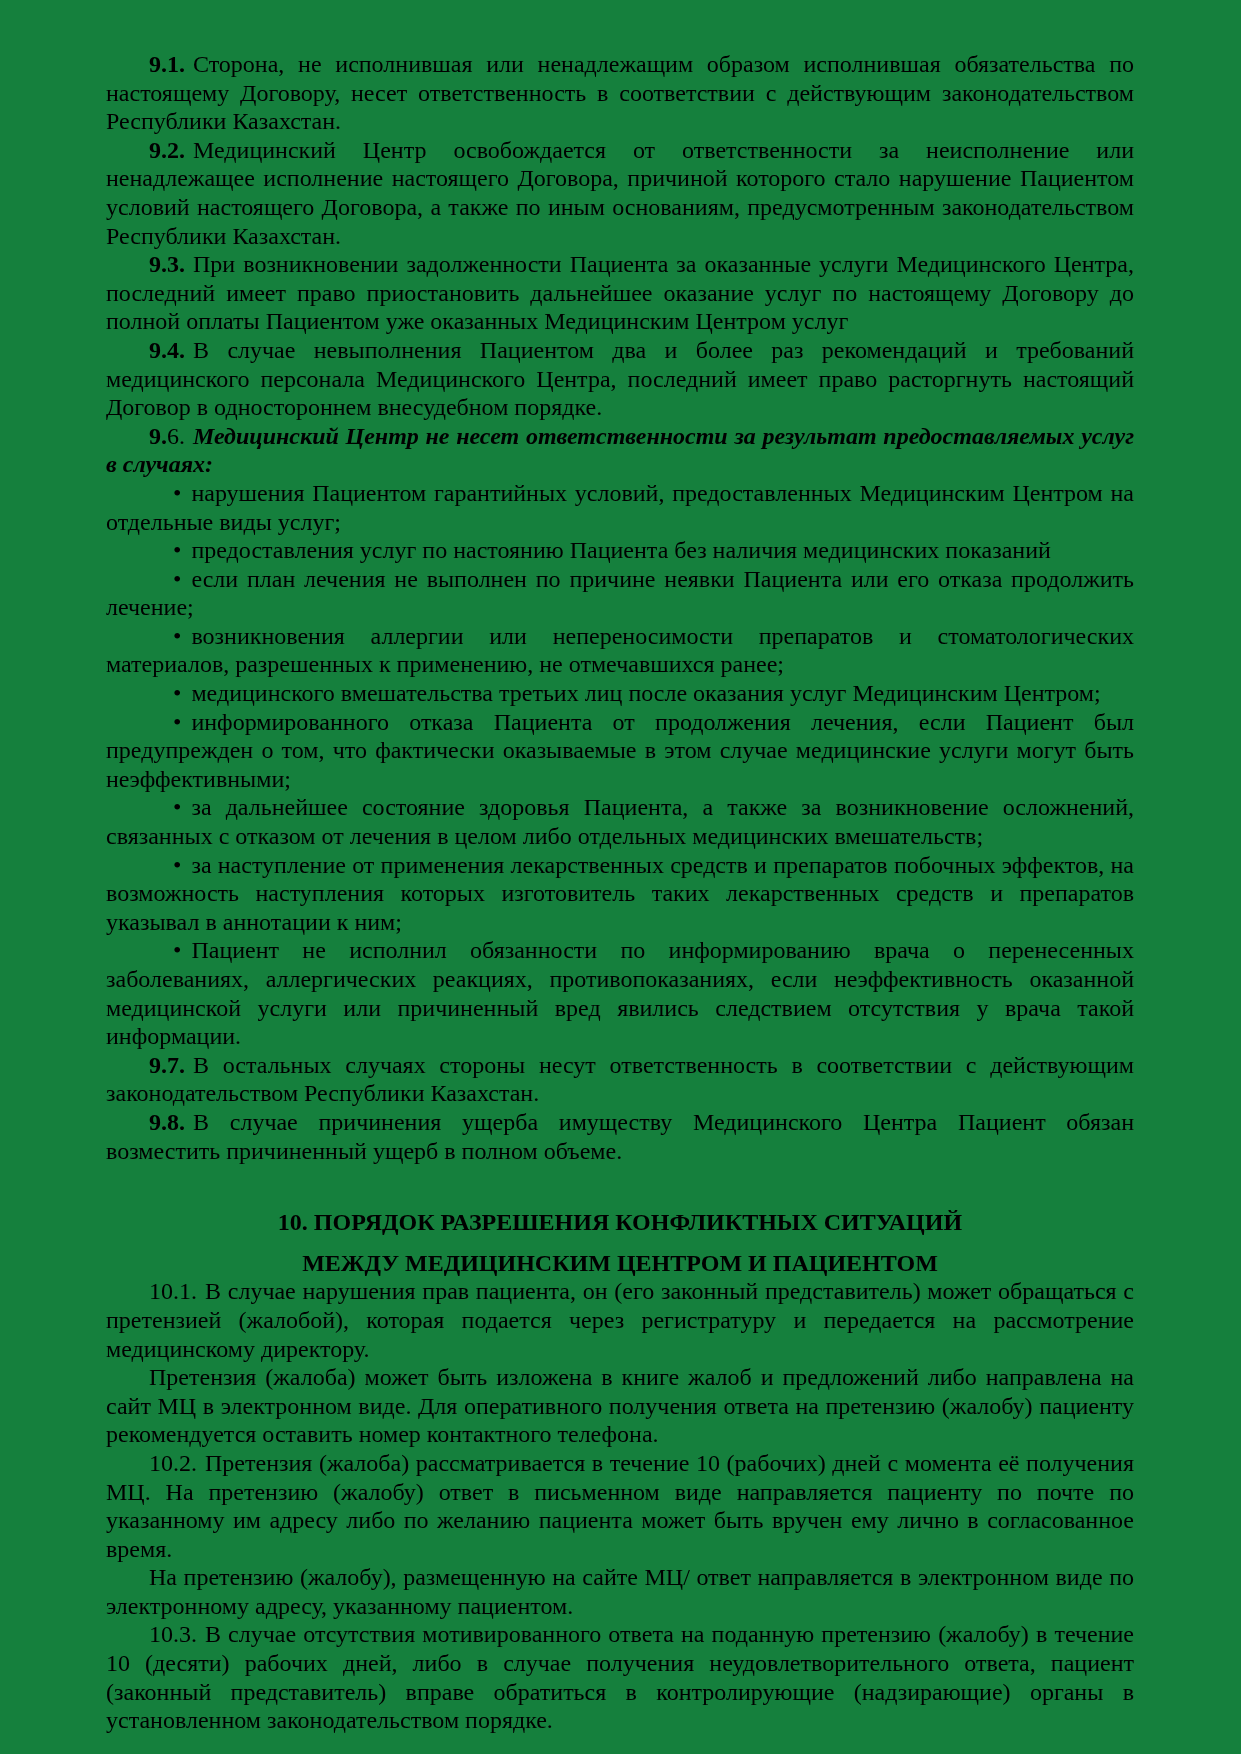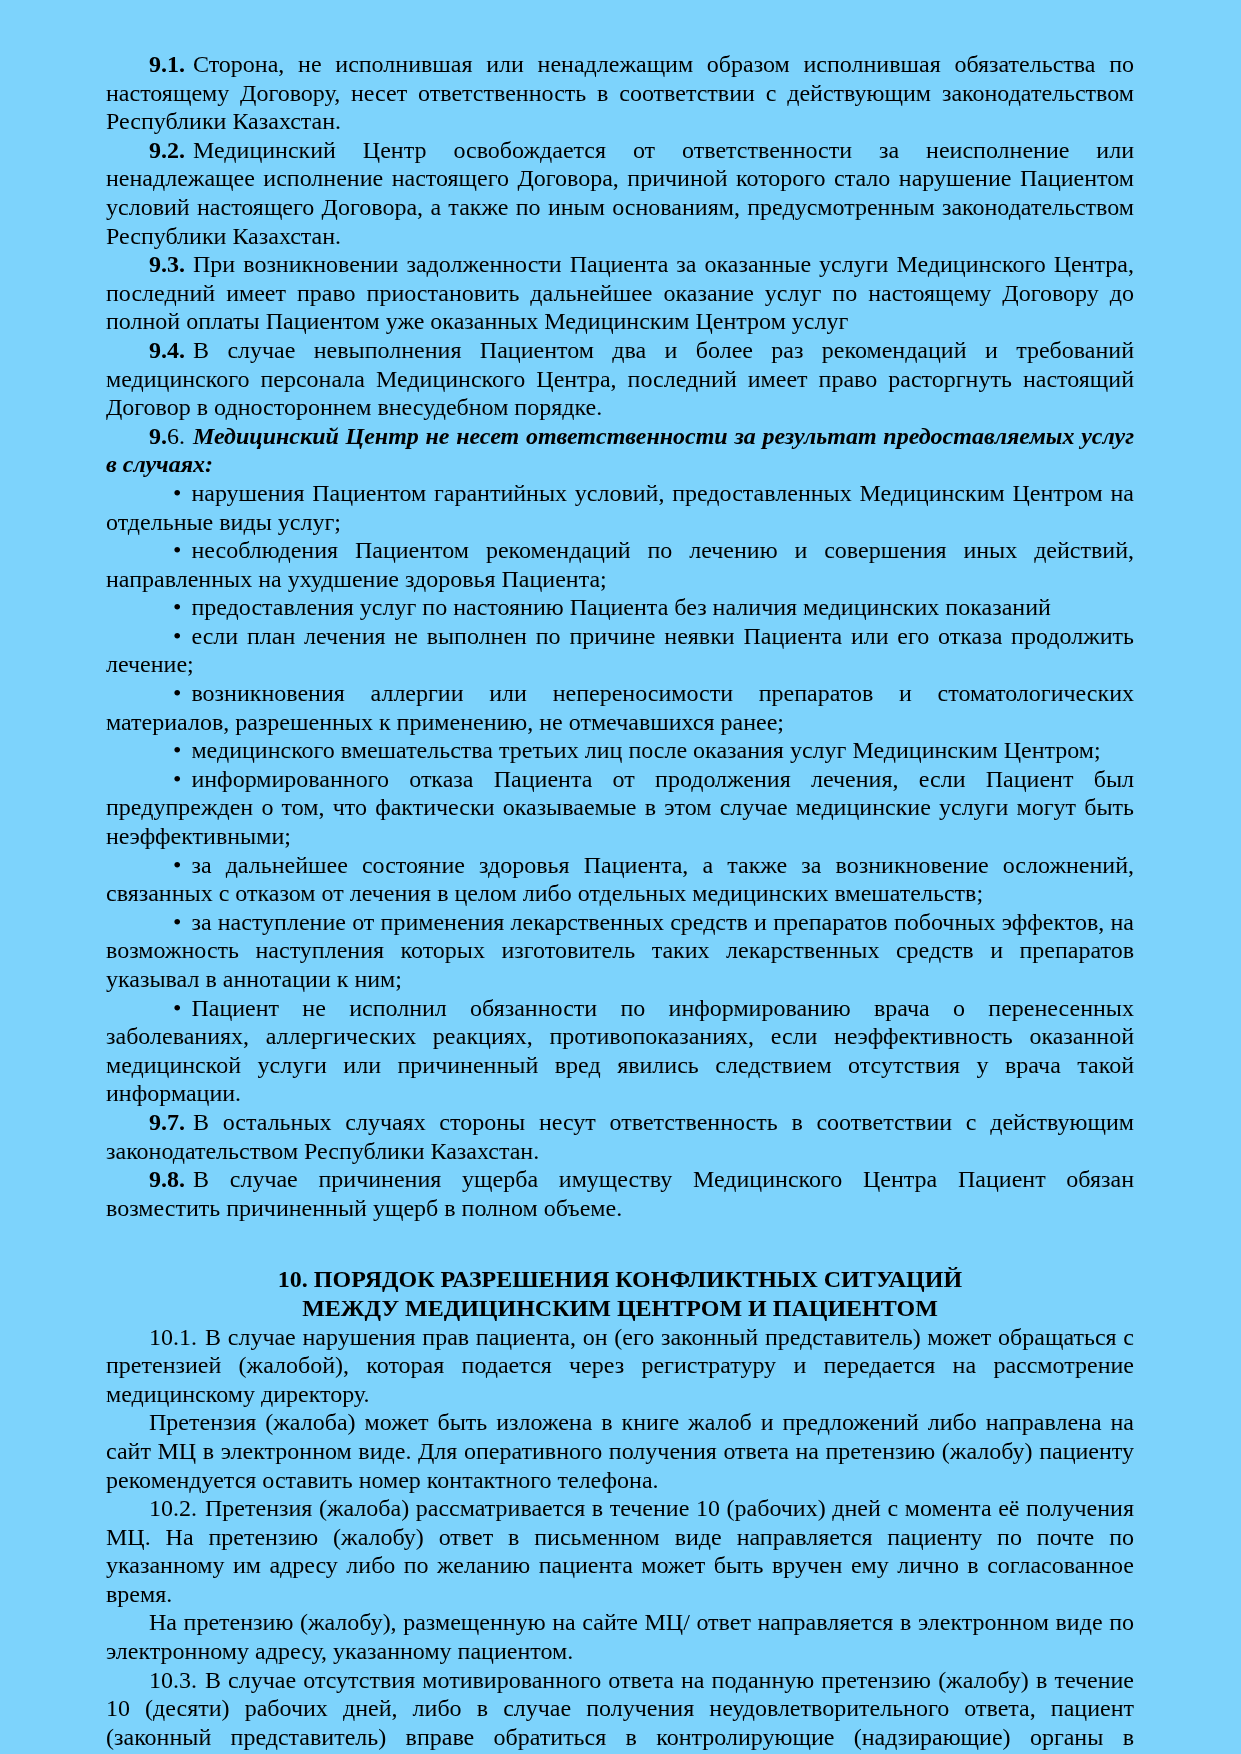--- a/index.html
+++ b/index.html
@@ -1,21 +1,21 @@
 <!DOCTYPE html>
 <html lang="ru"><head>
 <meta charset="utf-8">
 <style>
   html,body{margin:0;padding:0;background:#ffffff;}
   .page{
     position:relative;
     width:1241px;
     height:1754px;
     margin:0 auto;
-    background:#7dd3fc;
+    background:#15803d;
     box-sizing:border-box;
     padding:50px 107px 0 106px;
     font-family:"Liberation Serif","DejaVu Serif",serif;
     font-size:24px;
     line-height:28.6px;
     color:#000000;
     overflow:hidden;
   }
   p{margin:0;text-align:justify;}
   .para{text-indent:43px;}
@@ -41,36 +41,35 @@
   <p class="para"><span class="num-b gap">9.2.</span><span>Медицинский Центр освобождается от ответственности за неисполнение или ненадлежащее исполнение настоящего Договора, причиной которого стало нарушение Пациентом условий настоящего Договора, а также по иным основаниям, предусмотренным законодательством Республики Казахстан.</span></p>
 
   <p class="para"><span class="num-b gap">9.3.</span><span>При возникновении задолженности Пациента за оказанные услуги Медицинского Центра, последний имеет право приостановить дальнейшее оказание услуг по настоящему Договору до полной оплаты Пациентом уже оказанных Медицинским Центром услуг</span></p>
 
   <p class="para"><span class="num-b gap">9.4.</span><span>В случае невыполнения Пациентом два и более раз рекомендаций и требований медицинского персонала Медицинского Центра, последний имеет право расторгнуть настоящий Договор в одностороннем внесудебном порядке.</span></p>
 
 
   <p class="para"><span class="num-b">9.</span><span class="gap">6.</span><span class="bolditalic">Медицинский Центр не несет ответственности за результат предоставляемых услуг в случаях:</span></p>
 
   <p class="bullet"><span class="bullet-glyph">•</span><span>нарушения Пациентом гарантийных условий, предоставленных Медицинским Центром на отдельные виды услуг;</span></p>
-  <p class="bullet"><span class="bullet-glyph">•</span><span>несоблюдения Пациентом рекомендаций по лечению и совершения иных действий, направленных на ухудшение здоровья Пациента;</span></p>
   <p class="bullet"><span class="bullet-glyph">•</span><span>предоставления услуг по настоянию Пациента без наличия медицинских показаний</span></p>
   <p class="bullet"><span class="bullet-glyph">•</span><span>если план лечения не выполнен по причине неявки Пациента или его отказа продолжить лечение;</span></p>
   <p class="bullet"><span class="bullet-glyph">•</span><span>возникновения аллергии или непереносимости препаратов и стоматологических материалов, разрешенных к применению, не отмечавшихся ранее;</span></p>
   <p class="bullet"><span class="bullet-glyph">•</span><span>медицинского вмешательства третьих лиц после оказания услуг Медицинским Центром;</span></p>
   <p class="bullet"><span class="bullet-glyph">•</span><span>информированного отказа Пациента от продолжения лечения, если Пациент был предупрежден о том, что фактически оказываемые в этом случае медицинские услуги могут быть неэффективными;</span></p>
   <p class="bullet"><span class="bullet-glyph">•</span><span>за дальнейшее состояние здоровья Пациента, а также за возникновение осложнений, связанных с отказом от лечения в целом либо отдельных медицинских вмешательств;</span></p>
   <p class="bullet"><span class="bullet-glyph">•</span><span>за наступление от применения лекарственных средств и препаратов побочных эффектов, на возможность наступления которых изготовитель таких лекарственных средств и препаратов указывал в аннотации к ним;</span></p>
   <p class="bullet"><span class="bullet-glyph">•</span><span>Пациент не исполнил обязанности по информированию врача о перенесенных заболеваниях, аллергических реакциях, противопоказаниях, если неэффективность оказанной медицинской услуги или причиненный вред явились следствием отсутствия у врача такой информации.</span></p>
 
   <p class="para"><span class="num-b gap">9.7.</span><span>В остальных случаях стороны несут ответственность в соответствии с действующим законодательством Республики Казахстан.</span></p>
 
   <p class="para"><span class="num-b gap">9.8.</span><span>В случае причинения ущерба имуществу Медицинского Центра Пациент обязан возместить причиненный ущерб в полном объеме.</span></p>
 
   <p class="heading">10. ПОРЯДОК РАЗРЕШЕНИЯ КОНФЛИКТНЫХ СИТУАЦИЙ</p>
-  <p class="heading" style="margin-top:0;">МЕЖДУ МЕДИЦИНСКИМ ЦЕНТРОМ И ПАЦИЕНТОМ</p>
+  <p class="heading" style="margin-top:12px;">МЕЖДУ МЕДИЦИНСКИМ ЦЕНТРОМ И ПАЦИЕНТОМ</p>
 
   <p class="para"><span class="gap">10.1.</span><span>В случае нарушения прав пациента, он (его законный представитель) может обращаться с претензией (жалобой), которая подается через регистратуру и передается на рассмотрение медицинскому директору.</span></p>
 
   <p class="para"><span>Претензия (жалоба) может быть изложена в книге жалоб и предложений либо направлена на сайт МЦ в электронном виде. Для оперативного получения ответа на претензию (жалобу) пациенту рекомендуется оставить номер контактного телефона.</span></p>
 
   <p class="para"><span class="gap">10.2.</span><span>Претензия (жалоба) рассматривается в течение 10 (рабочих) дней с момента её получения МЦ. На претензию (жалобу) ответ в письменном виде направляется пациенту по почте по указанному им адресу либо по желанию пациента может быть вручен ему лично в согласованное время.</span></p>
 
   <p class="para"><span>На претензию (жалобу), размещенную на сайте МЦ/ ответ направляется в электронном виде по электронному адресу, указанному пациентом.</span></p>
 
   <p class="para"><span class="gap">10.3.</span><span>В случае отсутствия мотивированного ответа на поданную претензию (жалобу) в течение 10 (десяти) рабочих дней, либо в случае получения неудовлетворительного ответа, пациент (законный представитель) вправе обратиться в контролирующие (надзирающие) органы в установленном законодательством порядке.</span></p>

